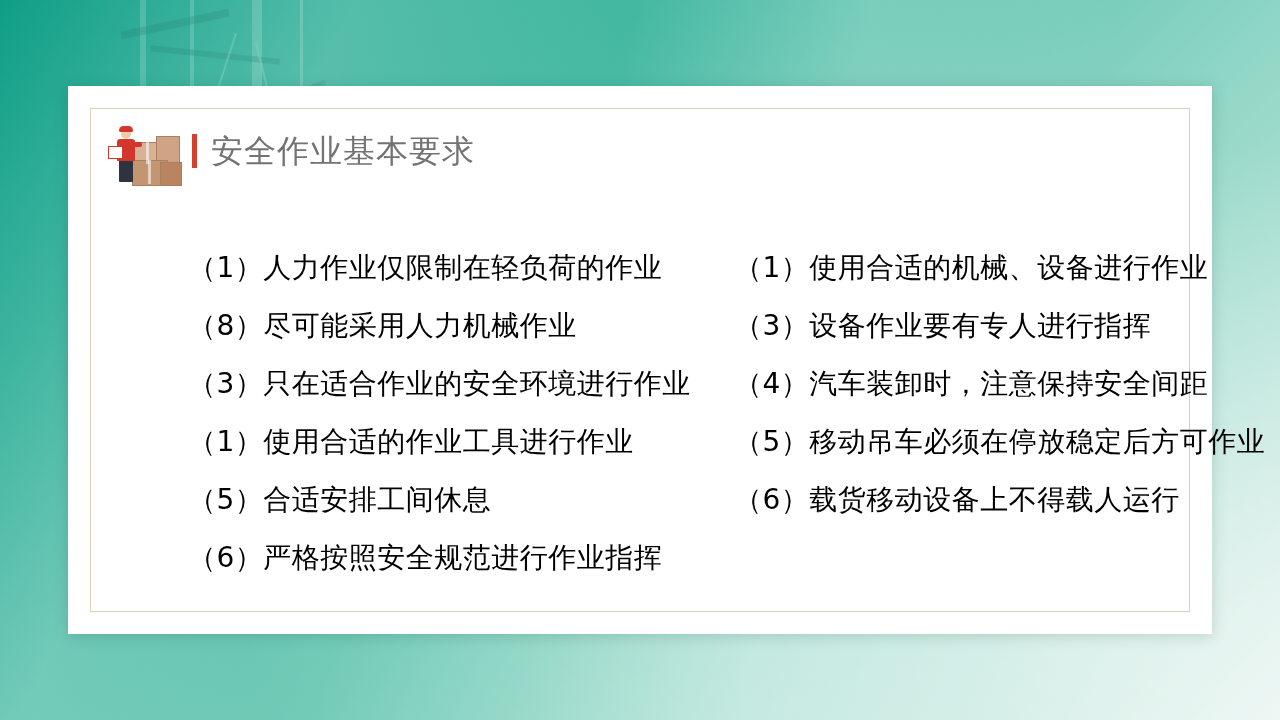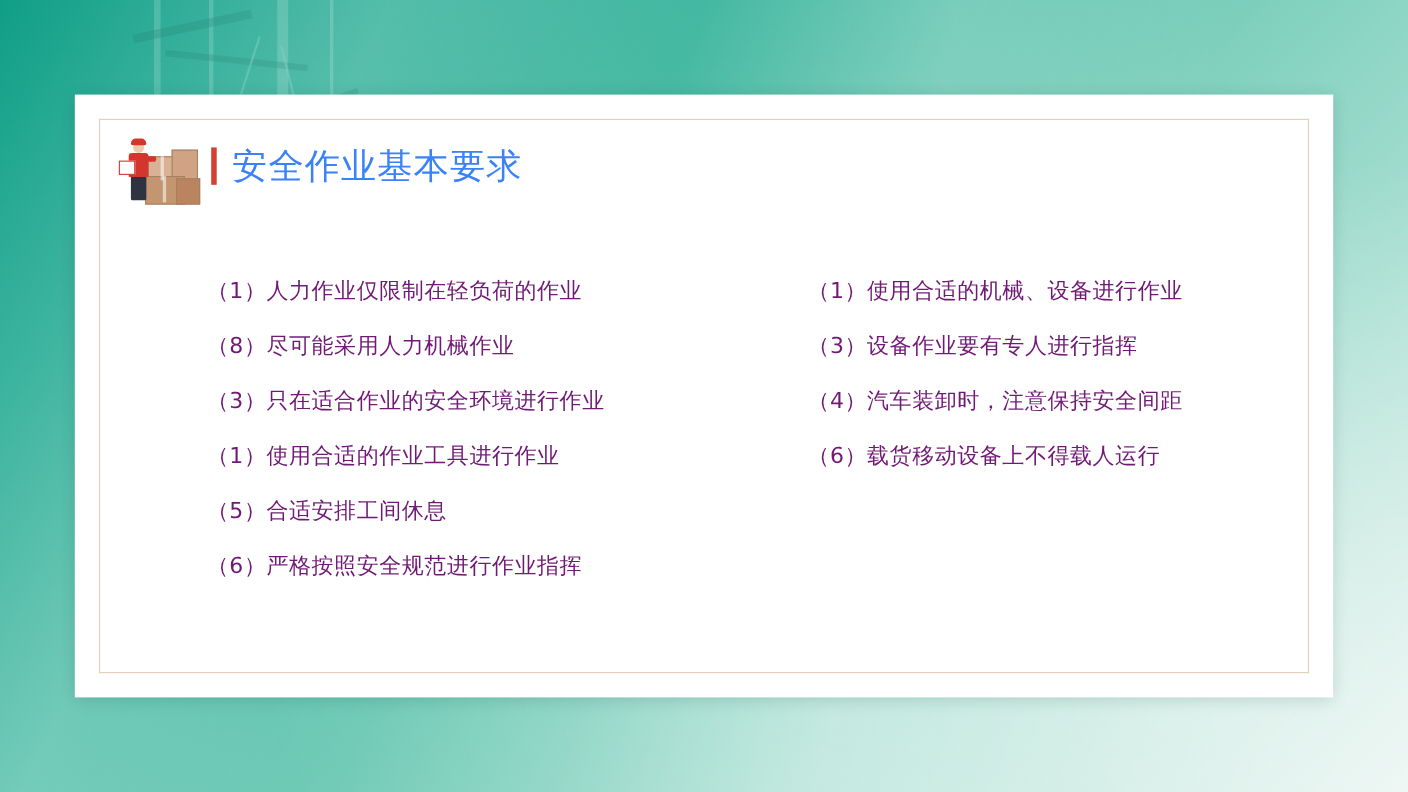--- a/index.html
+++ b/index.html
@@ -147,42 +147,42 @@
   .title-bar {
     width: 5px;
     height: 34px;
     background: #d1422f;
     margin-right: 14px;
     flex: none;
   }
   .title-text {
     font-size: 32px;
     line-height: 1;
-    color: #3b82f6;
+    color: #737373;
     letter-spacing: 1px;
     font-weight: 400;
     white-space: nowrap;
   }
 
   .columns {
     position: absolute;
     left: 120px;
     top: 168px;
     right: 60px;
     display: flex;
     gap: 60px;
   }
   .col {
     width: 478px;
     flex: none;
   }
   .item {
-    font-size: 20px;
+    font-size: 28px;
     line-height: 1;
-    color: #701a75;
+    color: #000000;
     margin-bottom: 30px;
     white-space: nowrap;
     letter-spacing: 0.5px;
   }
   .item:last-child { margin-bottom: 0; }
   .col.right .item { margin-left: 8px; }
 </style>
 </head>
 <body>
 
@@ -229,17 +229,18 @@
         <div class="item">（8）尽可能采用人力机械作业</div>
         <div class="item">（3）只在适合作业的安全环境进行作业</div>
         <div class="item">（1）使用合适的作业工具进行作业</div>
         <div class="item">（5）合适安排工间休息</div>
         <div class="item">（6）严格按照安全规范进行作业指挥</div>
       </div>
       <div class="col right">
         <div class="item">（1）使用合适的机械、设备进行作业</div>
         <div class="item">（3）设备作业要有专人进行指挥</div>
         <div class="item">（4）汽车装卸时，注意保持安全间距</div>
+        <div class="item">（5）移动吊车必须在停放稳定后方可作业</div>
         <div class="item">（6）载货移动设备上不得载人运行</div>
       </div>
     </div>
   </div>
 </div>
 
 </body></html>

